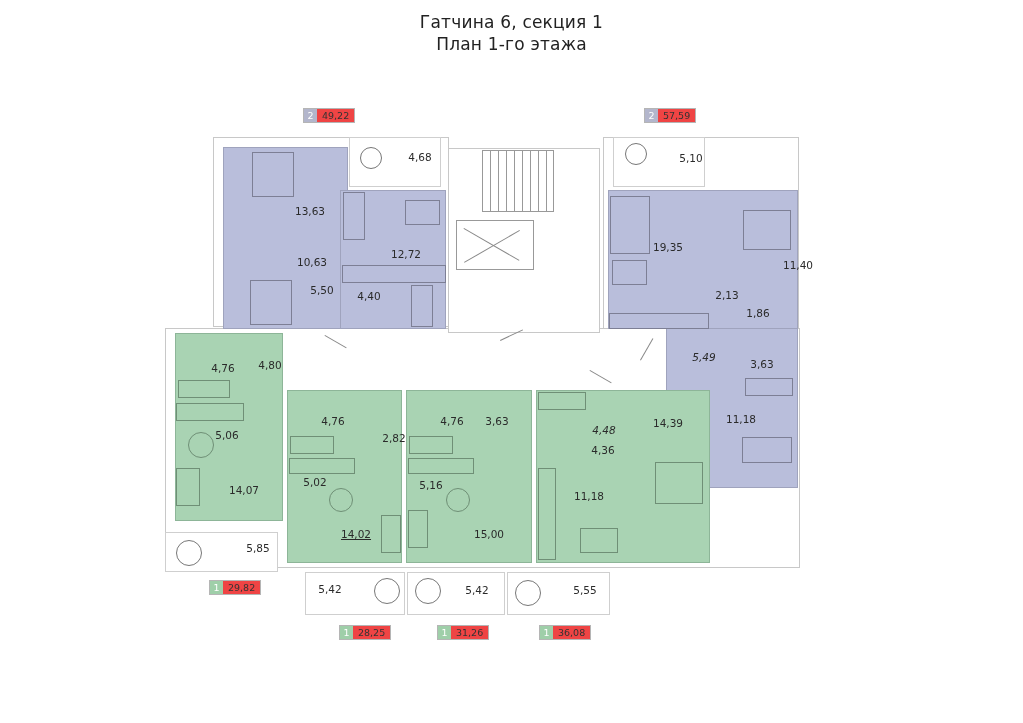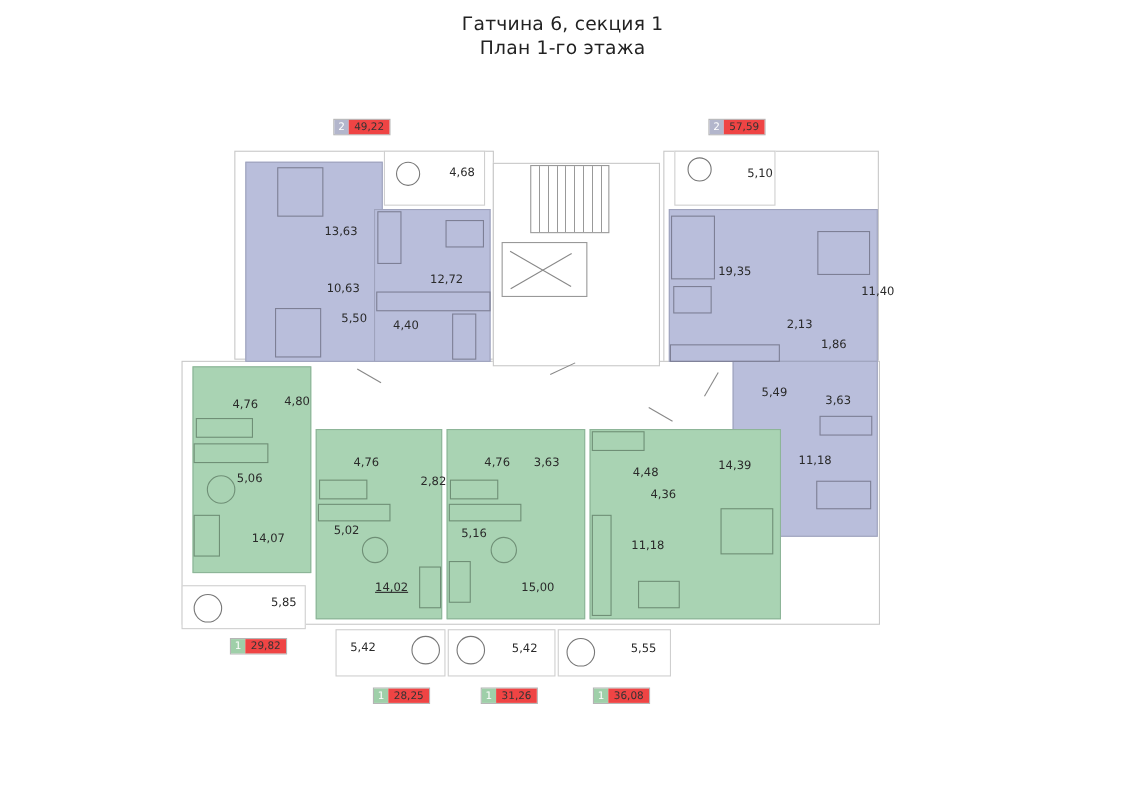--- a/index.html
+++ b/index.html
@@ -78,21 +78,21 @@
   <div class="furn" style="left:743px;top:210px;width:48px;height:40px;"></div>
   <div class="furn" style="left:742px;top:437px;width:50px;height:26px;"></div>
   <div class="furn" style="left:609px;top:313px;width:100px;height:16px;"></div>
   <div class="furn" style="left:745px;top:378px;width:48px;height:18px;"></div>
   <div class="circle" style="left:625px;top:143px;width:22px;height:22px;"></div>
 
   <span class="room-label" style="left:668px;top:247px;">19,35</span>
   <span class="room-label" style="left:798px;top:265px;">11,40</span>
   <span class="room-label" style="left:727px;top:295px;">2,13</span>
   <span class="room-label" style="left:758px;top:313px;">1,86</span>
-  <span class="room-label" style="left:704px;top:357px;">5,49</span>
+  <span class="room-label" style="left:704px;top:357px;font-style:italic;">5,49</span>
   <span class="room-label" style="left:762px;top:364px;">3,63</span>
   <span class="room-label" style="left:741px;top:419px;">11,18</span>
   <span class="room-label" style="left:691px;top:158px;text-align:center;">5,10</span>
 
   <div class="zone green" style="left:175px;top:333px;width:108px;height:188px;"></div>
   <div class="furn gf" style="left:178px;top:380px;width:52px;height:18px;"></div>
   <div class="furn gf" style="left:176px;top:403px;width:68px;height:18px;"></div>
   <div class="circle" style="left:188px;top:432px;width:26px;height:26px;border-color:#6f8f76;"></div>
   <div class="furn gf" style="left:176px;top:468px;width:24px;height:38px;"></div>
   <div class="circle" style="left:176px;top:540px;width:26px;height:26px;"></div>
@@ -129,21 +129,21 @@
   <span class="room-label" style="left:489px;top:534px;">15,00</span>
   <span class="room-label" style="left:477px;top:590px;">5,42</span>
 
   <div class="zone green" style="left:536px;top:390px;width:174px;height:173px;"></div>
   <div class="furn gf" style="left:538px;top:392px;width:48px;height:18px;"></div>
   <div class="furn gf" style="left:655px;top:462px;width:48px;height:42px;"></div>
   <div class="furn gf" style="left:538px;top:468px;width:18px;height:92px;"></div>
   <div class="furn gf" style="left:580px;top:528px;width:38px;height:25px;"></div>
   <div class="circle" style="left:515px;top:580px;width:26px;height:26px;"></div>
 
-  <span class="room-label" style="left:587px;top:430px;">4,48</span>
+  <span class="room-label" style="left:604px;top:430px;font-style:italic;">4,48</span>
   <span class="room-label" style="left:603px;top:450px;">4,36</span>
   <span class="room-label" style="left:668px;top:423px;">14,39</span>
   <span class="room-label" style="left:589px;top:496px;">11,18</span>
   <span class="room-label" style="left:585px;top:590px;">5,55</span>
 
   <div class="line" style="left:325px;top:335px;width:25px;transform:rotate(30deg);"></div>
   <div class="line" style="left:500px;top:340px;width:25px;transform:rotate(-25deg);"></div>
   <div class="line" style="left:590px;top:370px;width:25px;transform:rotate(30deg);"></div>
   <div class="line" style="left:640px;top:360px;width:25px;transform:rotate(-60deg);"></div>
 

